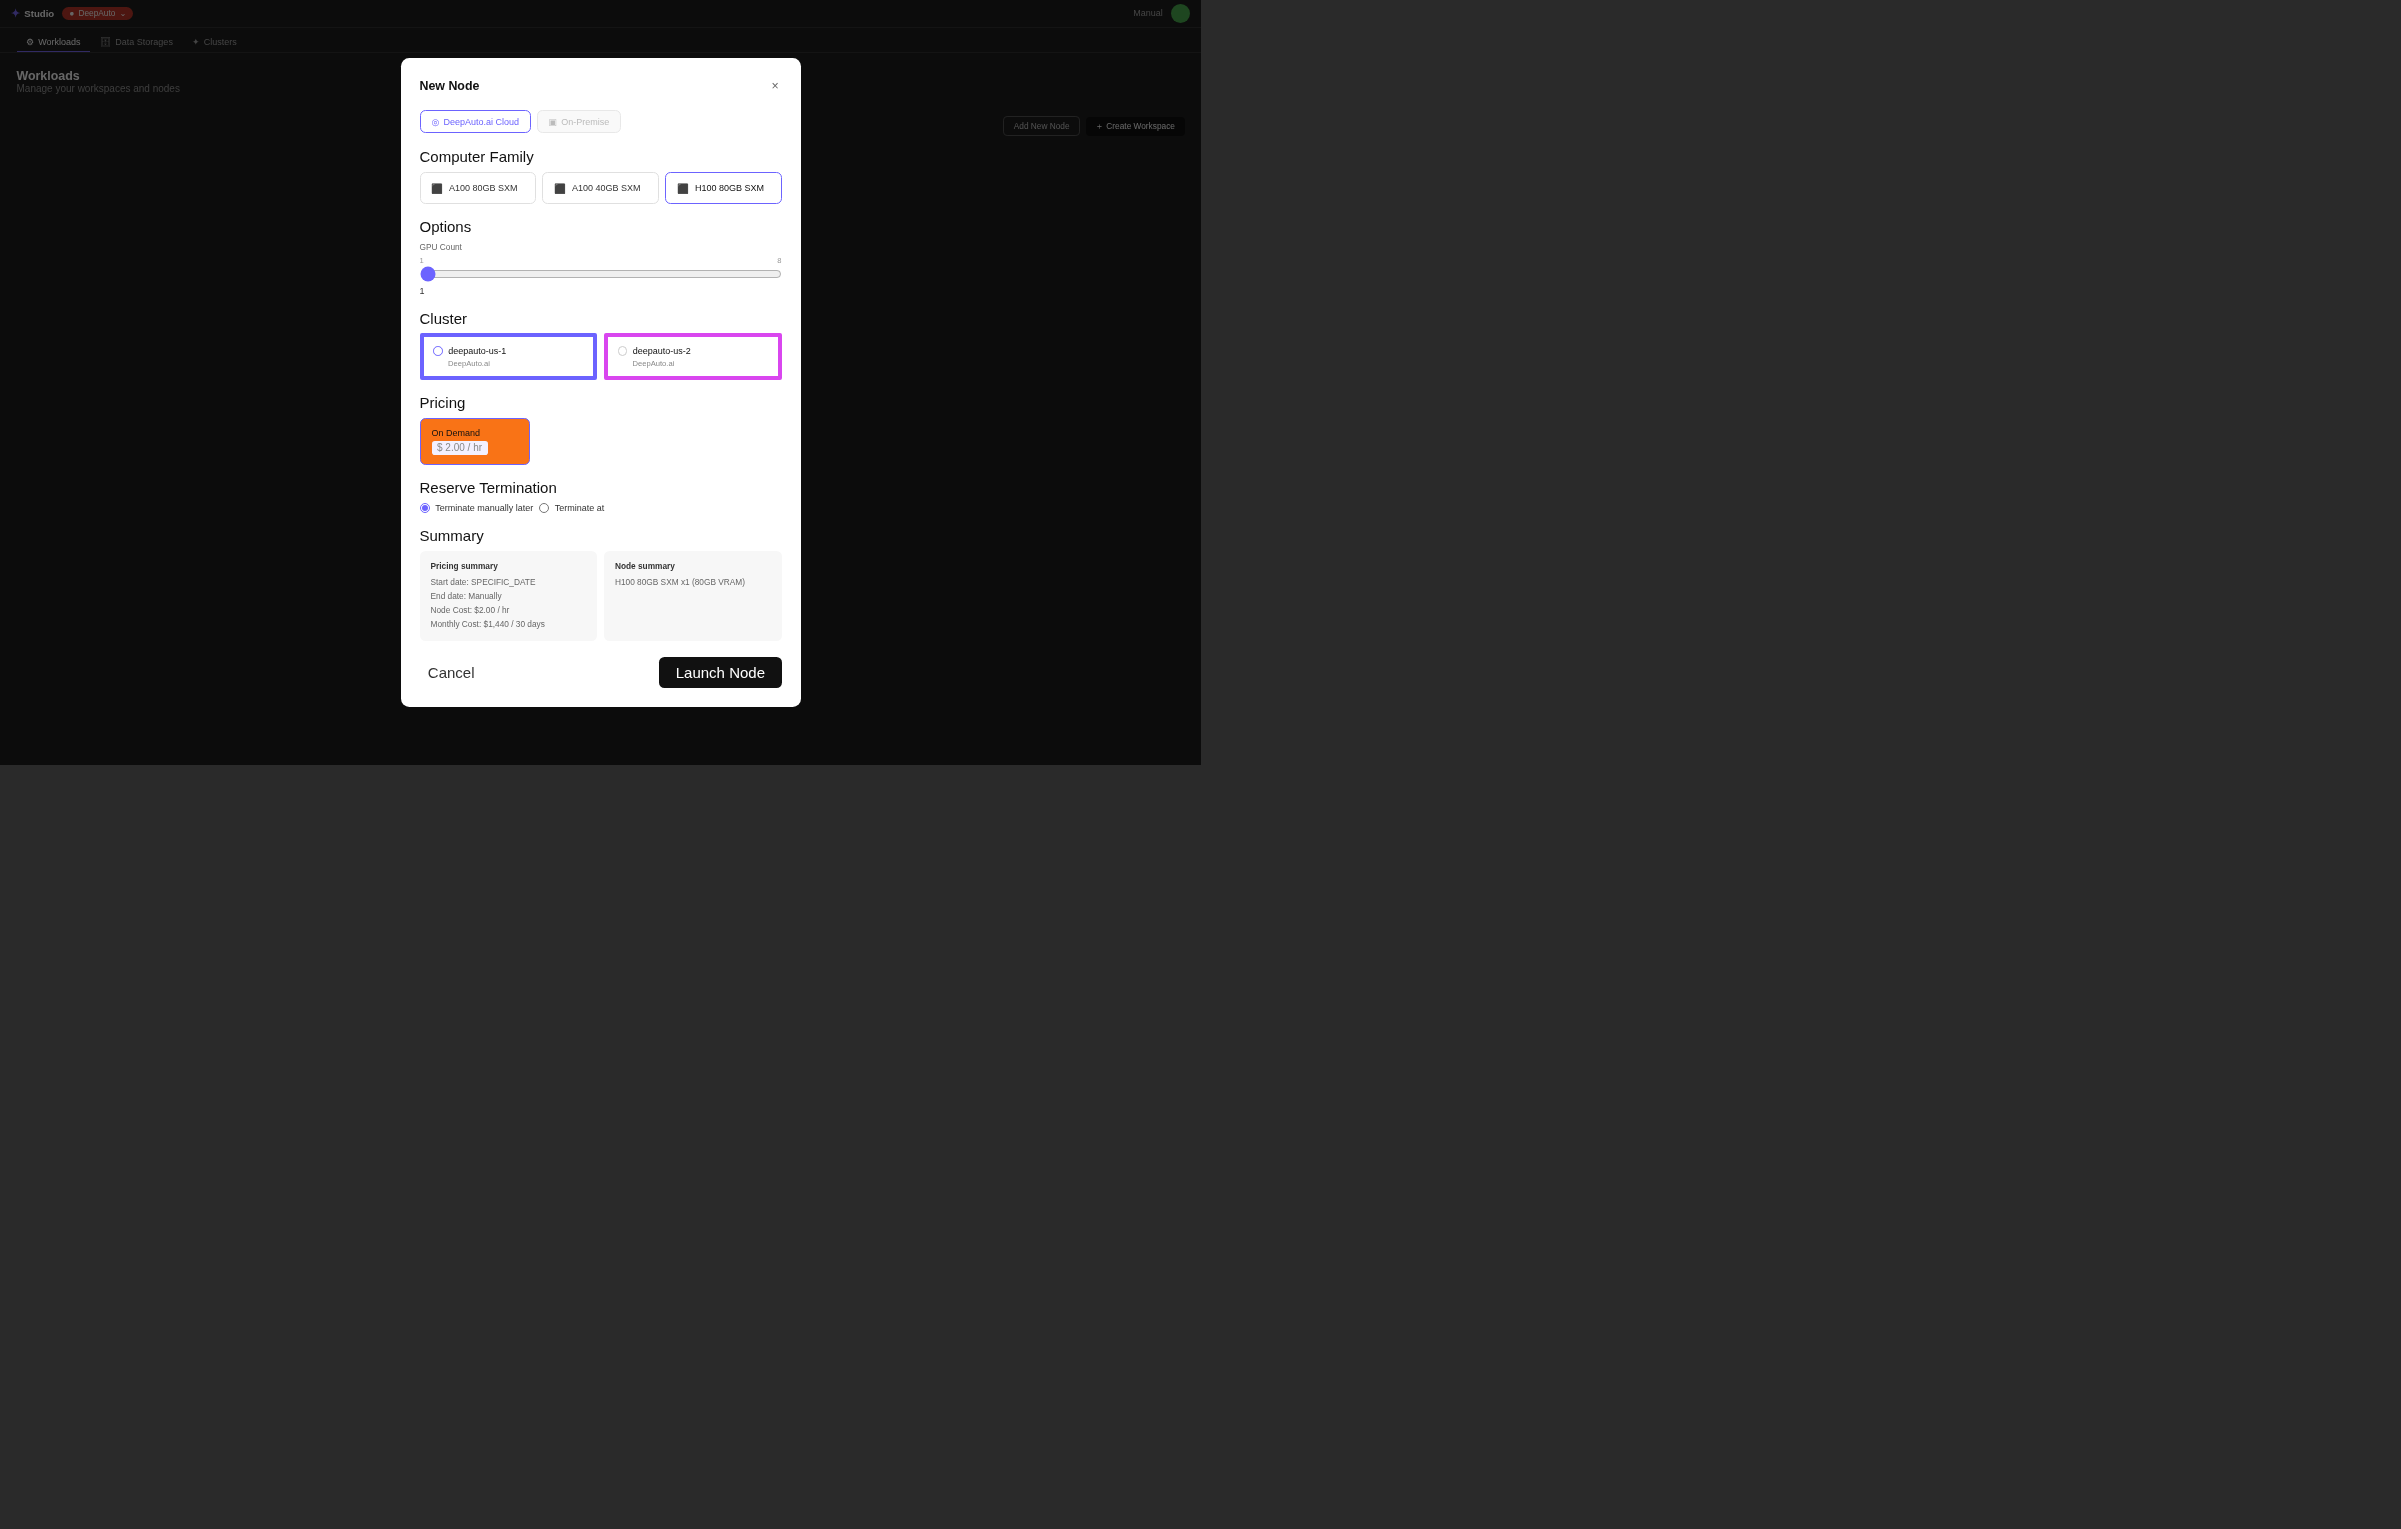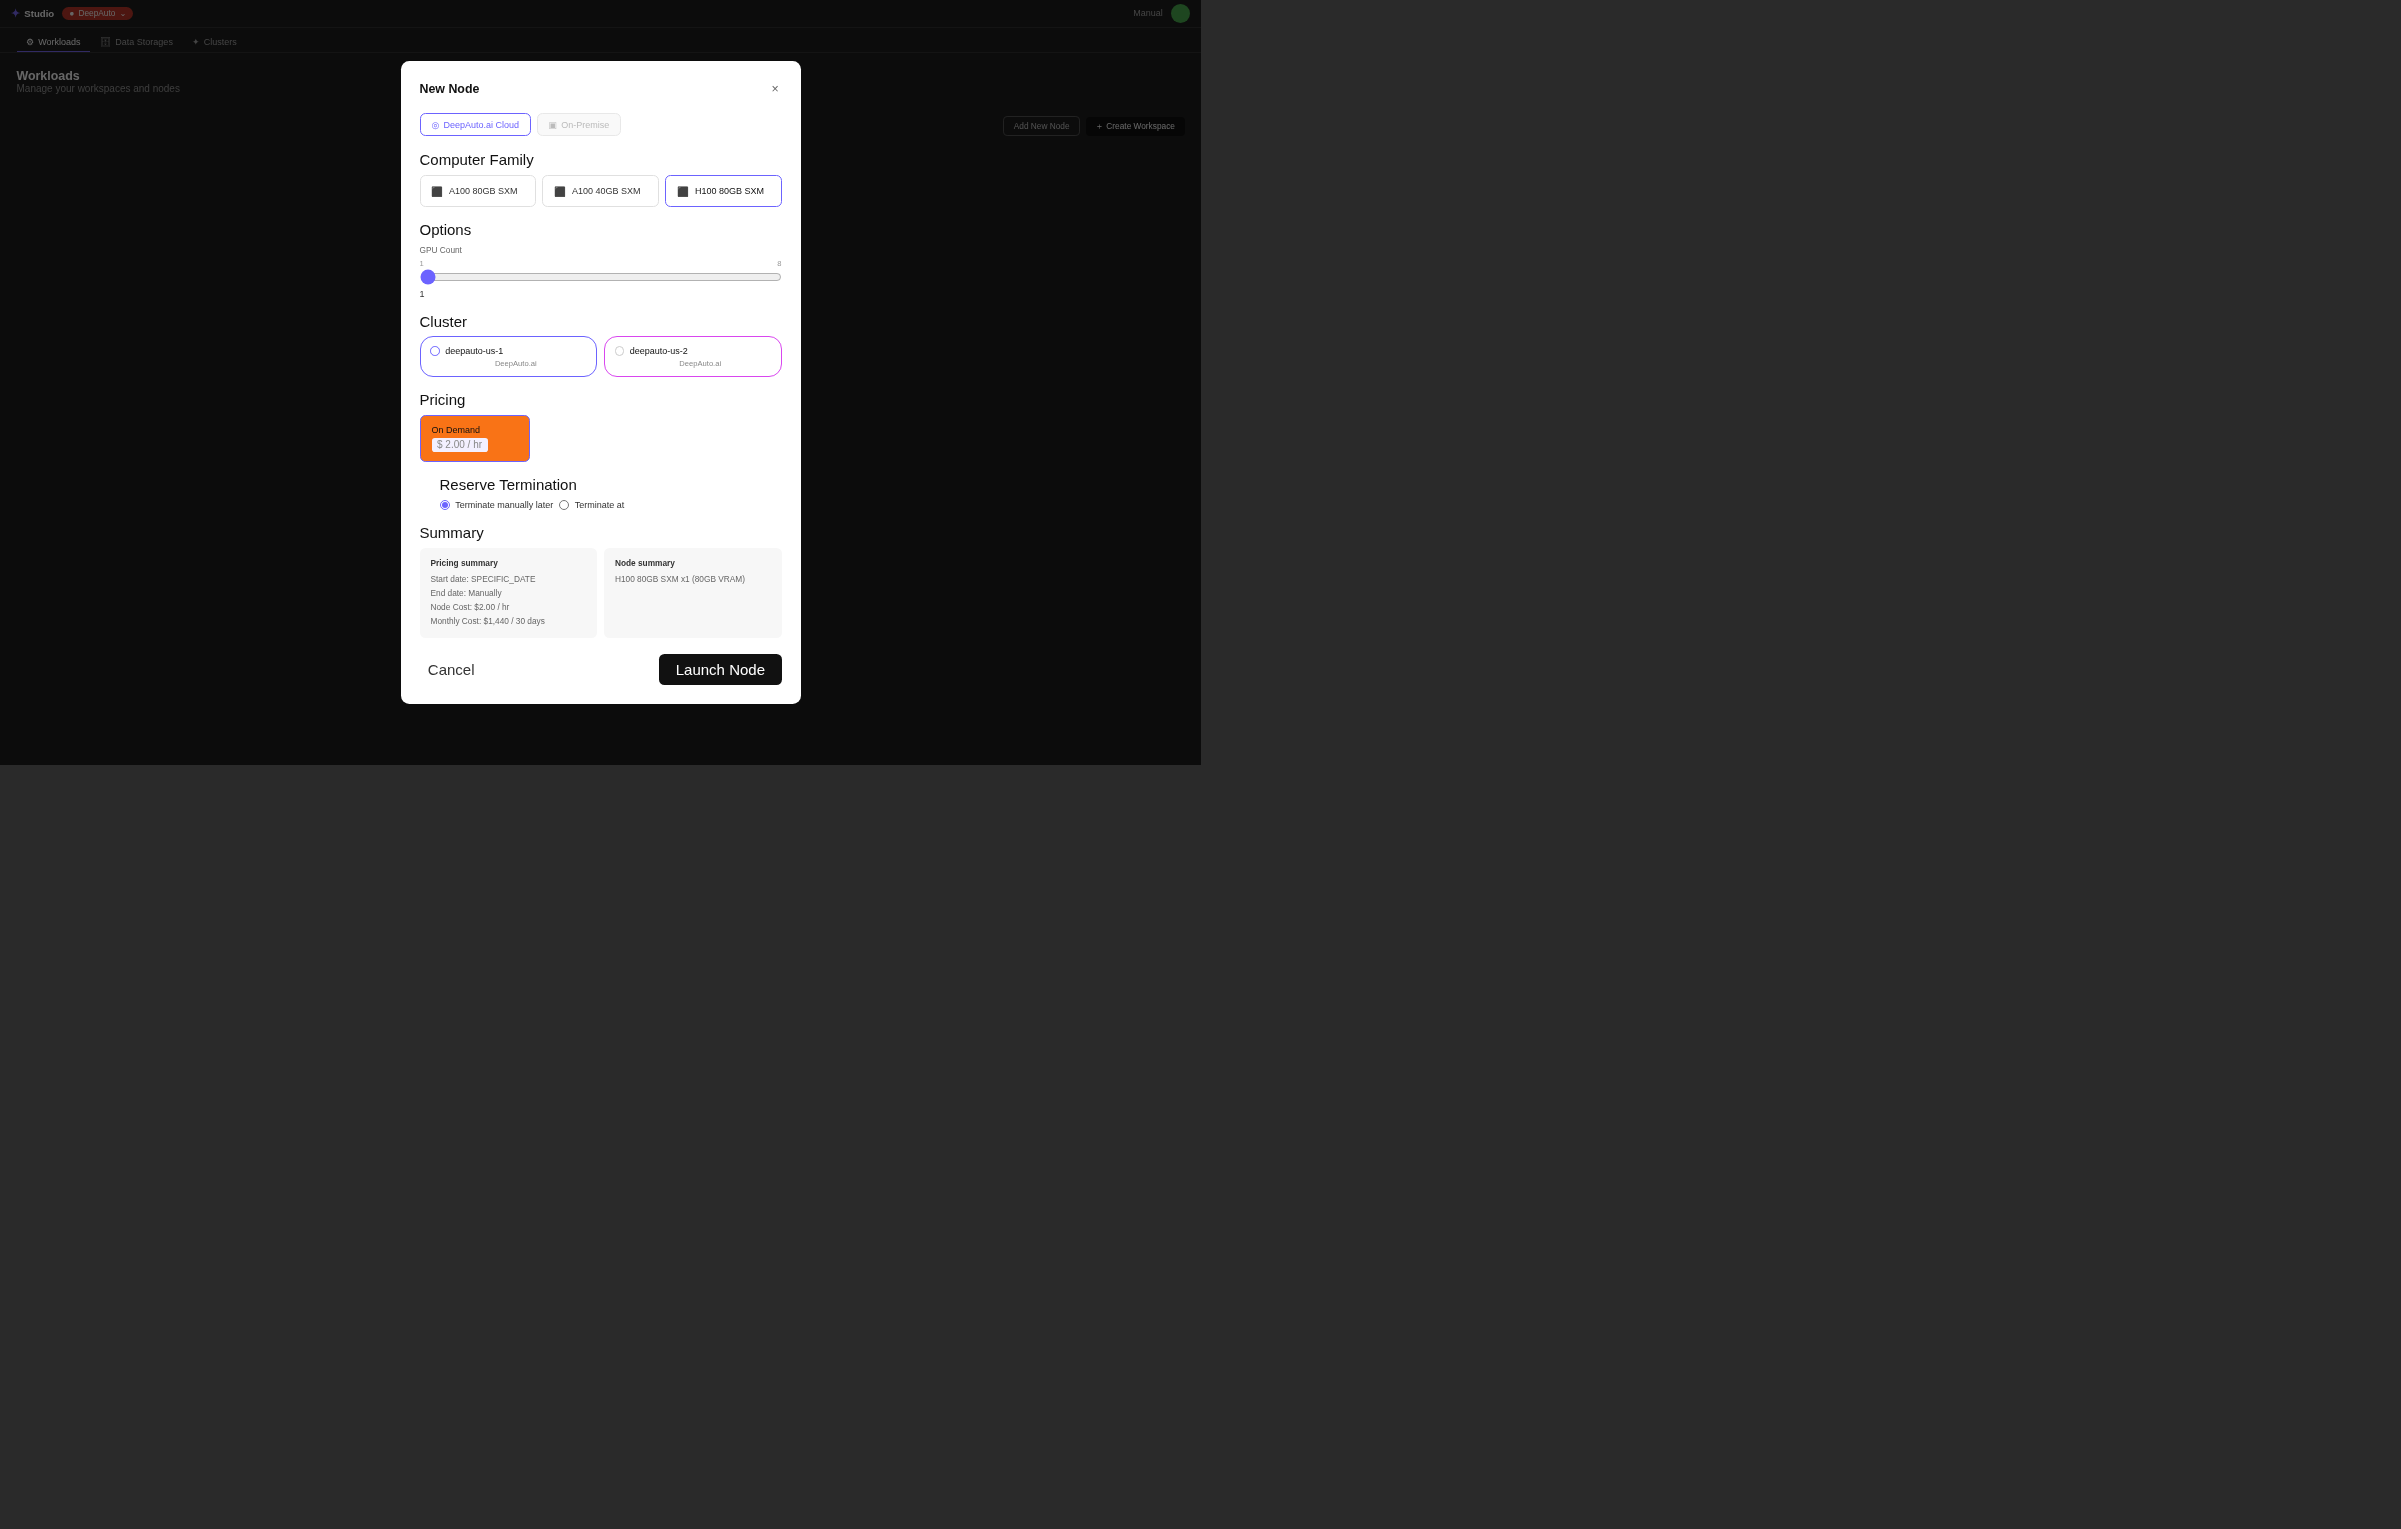--- a/index.html
+++ b/index.html
@@ -219,26 +219,25 @@
     
     .cluster-section {
       margin-bottom: 13.8px;
     }
     .cluster-cards {
       display: flex;
       gap: 6.9px;
     }
     .cluster-card {
       flex: 1;
-      border: 1px solid #d946ef;
-      border-radius: 13px;
+      border: 4px solid #d946ef;
+      border-radius: 2px;
       padding: 8.3px 9.6px;
       cursor: pointer;
       background: #fff;
-      text-align: center;
     }
     .cluster-card.selected {
       border-color: #6c63ff;
     }
     .cluster-card-header {
       display: flex;
       align-items: center;
       gap: 5.5px;
       font-size: 9px;
       font-weight: 500;
@@ -281,21 +280,20 @@
       color: #888;
       background: #f3f0ff;
       display: inline-block;
       padding: 1.4px 5.5px;
       border-radius: 2.8px;
     }
 
     
     .terminate-section {
       margin-bottom: 13.8px;
-      margin-left: 20px;
     }
     .radio-group {
       display: flex;
       flex-direction: row;
       gap: 5.5px;
     }
     .radio-item {
       display: flex;
       align-items: center;
       gap: 5.5px;

